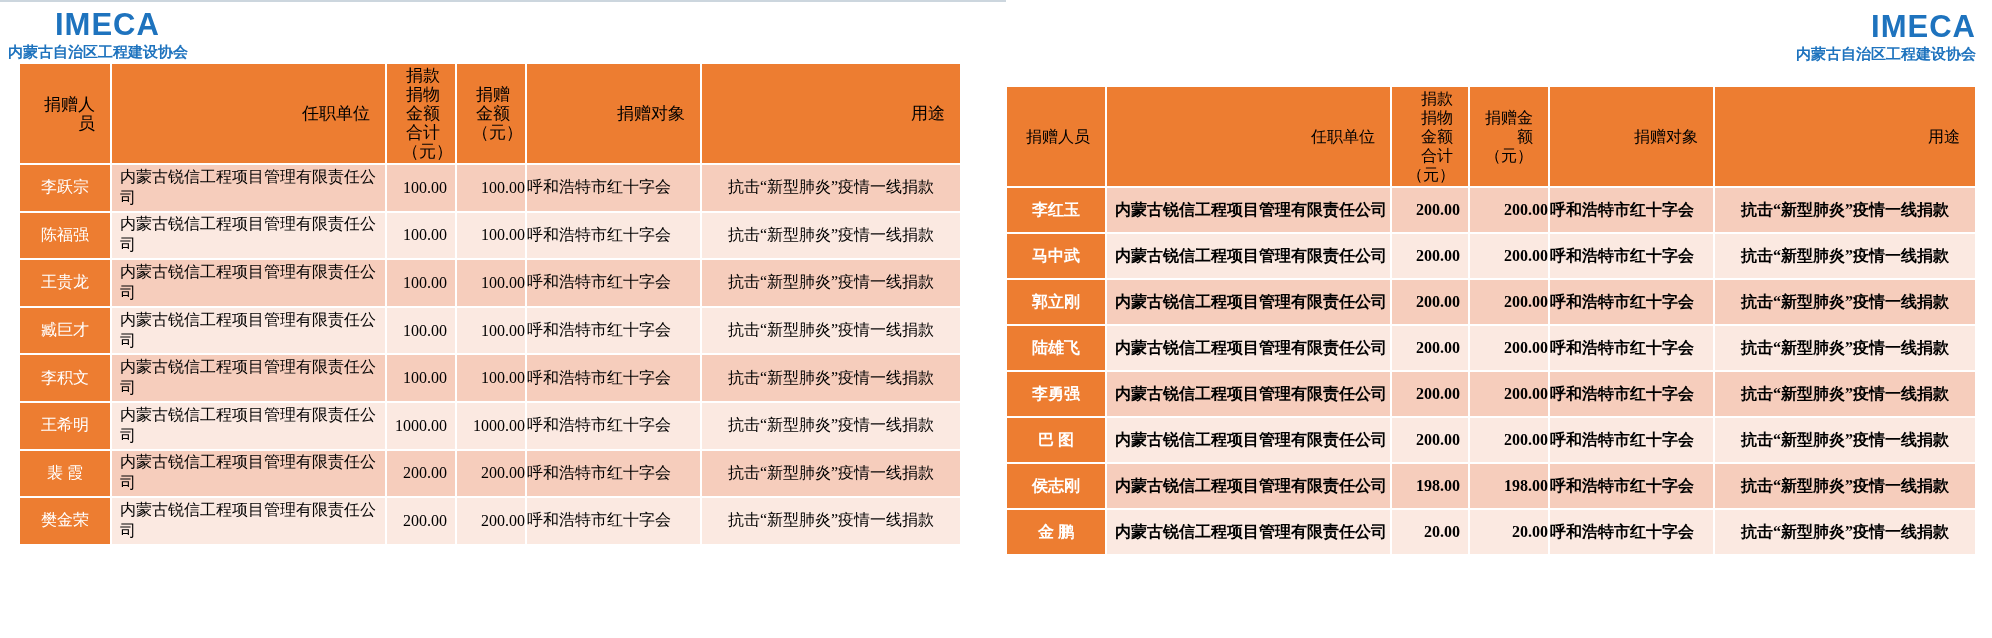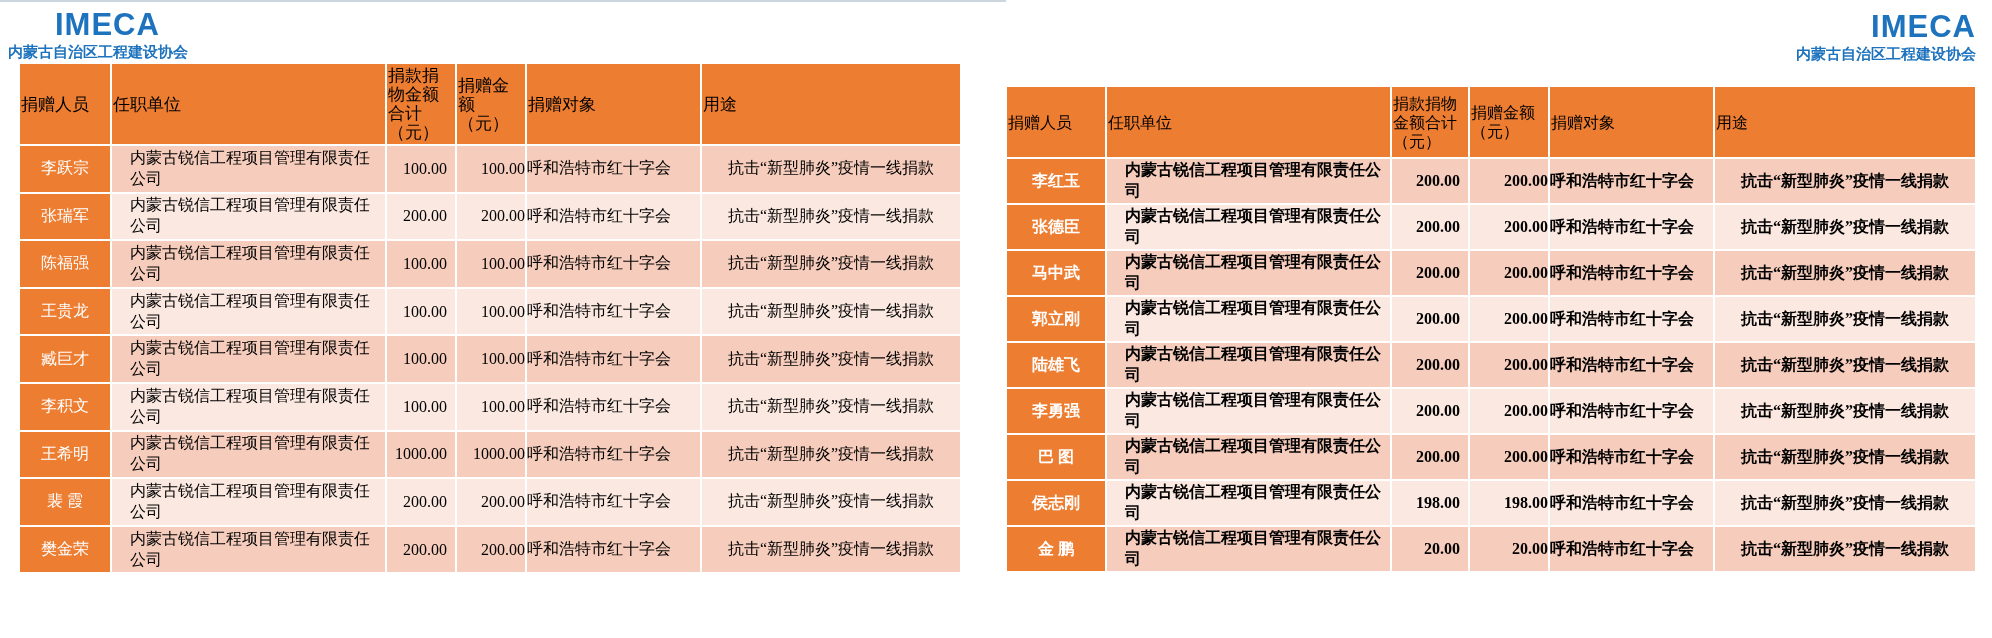--- a/index.html
+++ b/index.html
@@ -52,41 +52,41 @@
 
   table.donation th, table.donation td {
     border: 2px solid #ffffff;
     overflow: hidden;
     font-size: 16px;
     color: #000;
   }
   table.donation thead th {
     background: #ED7D31;
     font-weight: normal;
-    text-align: left;
+    text-align: right;
     vertical-align: middle;
-    padding: 2px 1px;
+    padding: 2px 15px;
     line-height: 19px;
   }
   #table-left  thead th { height: 74px; font-size: 17px; }
   #table-right thead th { height: 66px; font-size: 16px; }
 
   #table-left  tbody td { height: 43.6px; }
   #table-right tbody td { height: 42px; font-weight: bold; }
 
   tbody td.c-name {
     background: #ED7D31;
     color: #ffffff;
     text-align: center;
     vertical-align: middle;
   }
   tbody tr:nth-child(odd)  td:not(.c-name) { background: #F6CDBC; }
   tbody tr:nth-child(even) td:not(.c-name) { background: #FBE9E1; }
 
-  td.c-emp   { text-align: left;  padding-left: 18px; }
+  td.c-emp   { text-align: left;  padding-left: 8px; }
   td.c-total { text-align: right; padding-right: 8px; }
   td.c-amt   { text-align: right; padding-right: 0; }
   td.c-rec   { text-align: left;  padding-left: 0; }
   td.c-pur   { text-align: center; }
 </style>
 </head>
 <body>
 
 <div class="stage">
   <div class="topline"></div>
@@ -118,28 +118,20 @@
       <tbody>
           <tr>
             <td class="c-name">李跃宗</td>
             <td class="c-emp">内蒙古锐信工程项目管理有限责任公司</td>
             <td class="c-total">100.00</td>
             <td class="c-amt">100.00</td>
             <td class="c-rec">呼和浩特市红十字会</td>
             <td class="c-pur">抗击“新型肺炎”疫情一线捐款</td>
           </tr>
           <tr>
-            <td class="c-name">张瑞军</td>
-            <td class="c-emp">内蒙古锐信工程项目管理有限责任公司</td>
-            <td class="c-total">200.00</td>
-            <td class="c-amt">200.00</td>
-            <td class="c-rec">呼和浩特市红十字会</td>
-            <td class="c-pur">抗击“新型肺炎”疫情一线捐款</td>
-          </tr>
-          <tr>
             <td class="c-name">陈福强</td>
             <td class="c-emp">内蒙古锐信工程项目管理有限责任公司</td>
             <td class="c-total">100.00</td>
             <td class="c-amt">100.00</td>
             <td class="c-rec">呼和浩特市红十字会</td>
             <td class="c-pur">抗击“新型肺炎”疫情一线捐款</td>
           </tr>
           <tr>
             <td class="c-name">王贵龙</td>
             <td class="c-emp">内蒙古锐信工程项目管理有限责任公司</td>
@@ -219,28 +211,20 @@
       <tbody>
           <tr>
             <td class="c-name">李红玉</td>
             <td class="c-emp">内蒙古锐信工程项目管理有限责任公司</td>
             <td class="c-total">200.00</td>
             <td class="c-amt">200.00</td>
             <td class="c-rec">呼和浩特市红十字会</td>
             <td class="c-pur">抗击“新型肺炎”疫情一线捐款</td>
           </tr>
           <tr>
-            <td class="c-name">张德臣</td>
-            <td class="c-emp">内蒙古锐信工程项目管理有限责任公司</td>
-            <td class="c-total">200.00</td>
-            <td class="c-amt">200.00</td>
-            <td class="c-rec">呼和浩特市红十字会</td>
-            <td class="c-pur">抗击“新型肺炎”疫情一线捐款</td>
-          </tr>
-          <tr>
             <td class="c-name">马中武</td>
             <td class="c-emp">内蒙古锐信工程项目管理有限责任公司</td>
             <td class="c-total">200.00</td>
             <td class="c-amt">200.00</td>
             <td class="c-rec">呼和浩特市红十字会</td>
             <td class="c-pur">抗击“新型肺炎”疫情一线捐款</td>
           </tr>
           <tr>
             <td class="c-name">郭立刚</td>
             <td class="c-emp">内蒙古锐信工程项目管理有限责任公司</td>

